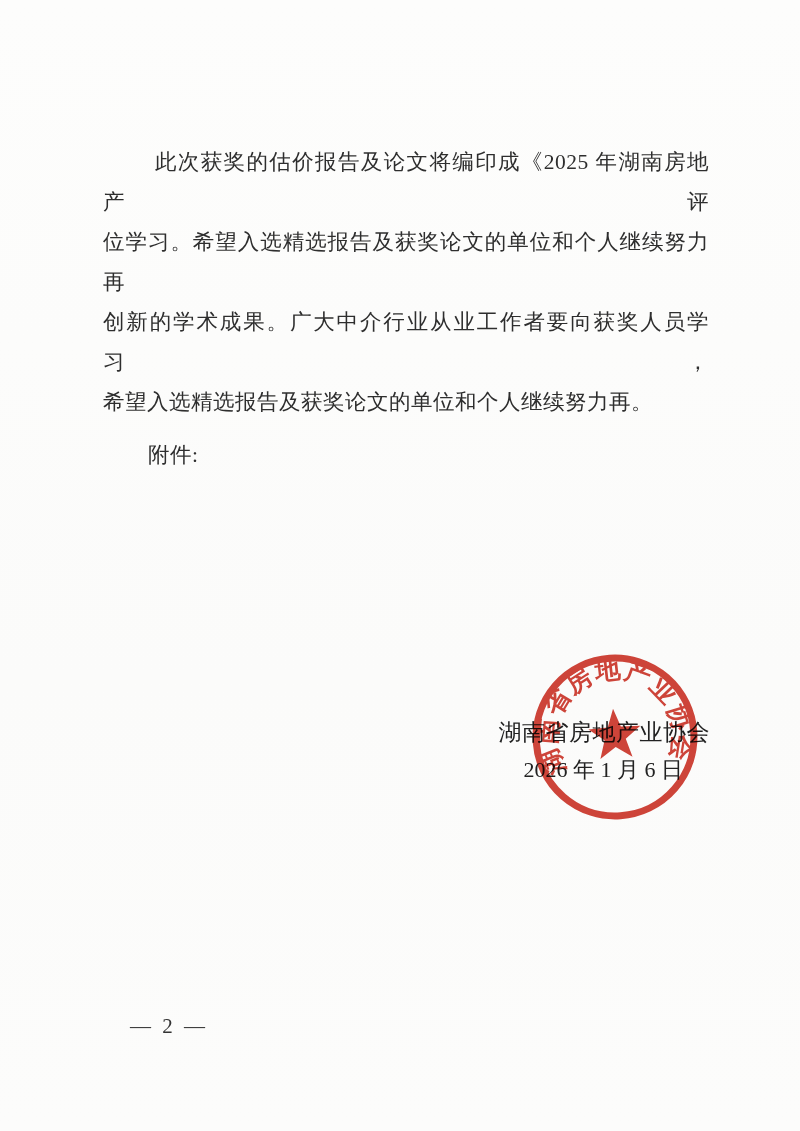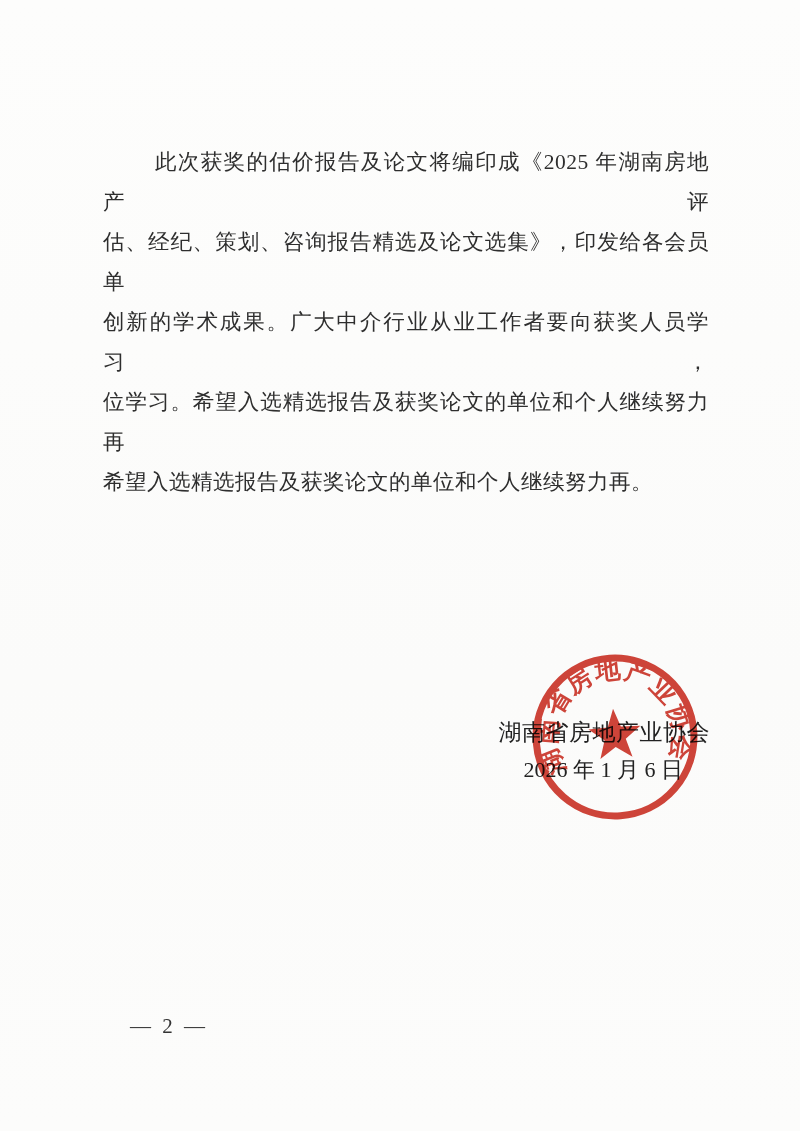--- a/index.html
+++ b/index.html
@@ -105,27 +105,27 @@
     color: #333;
   }
 </style>
 </head>
 <body>
 
 <div class="page">
 
   <div class="para">
     <div class="pline first">此次获奖的估价报告及论文将编印成《2025 年湖南房地产评</div>
-    <div class="pline">估、经纪、策划、咨询报告精选及论文选集》，印发给各会员单</div>
+    <div class="pline">位学习。希望入选精选报告及获奖论文的单位和个人继续努力再</div>
     <div class="pline">创新的学术成果。广大中介行业从业工作者要向获奖人员学习，</div>
-    <div class="pline">位学习。希望入选精选报告及获奖论文的单位和个人继续努力再</div>
     <div class="pline last">希望入选精选报告及获奖论文的单位和个人继续努力再。</div>
   </div>
 
   <div class="attach">
+    <div>附件:</div>
   </div>
 
   <div class="org">湖南省房地产业协会</div>
   <div class="date">2026 年 1 月 6 日</div>
 
   <svg class="seal" viewBox="0 0 170 170" xmlns="http://www.w3.org/2000/svg">
     <circle class="ring" cx="85" cy="85" r="78"></circle>
     <defs>
       <path id="sealArc" d="M 34.8 114 A 58 58 0 1 1 135.2 114"></path>
     </defs>

